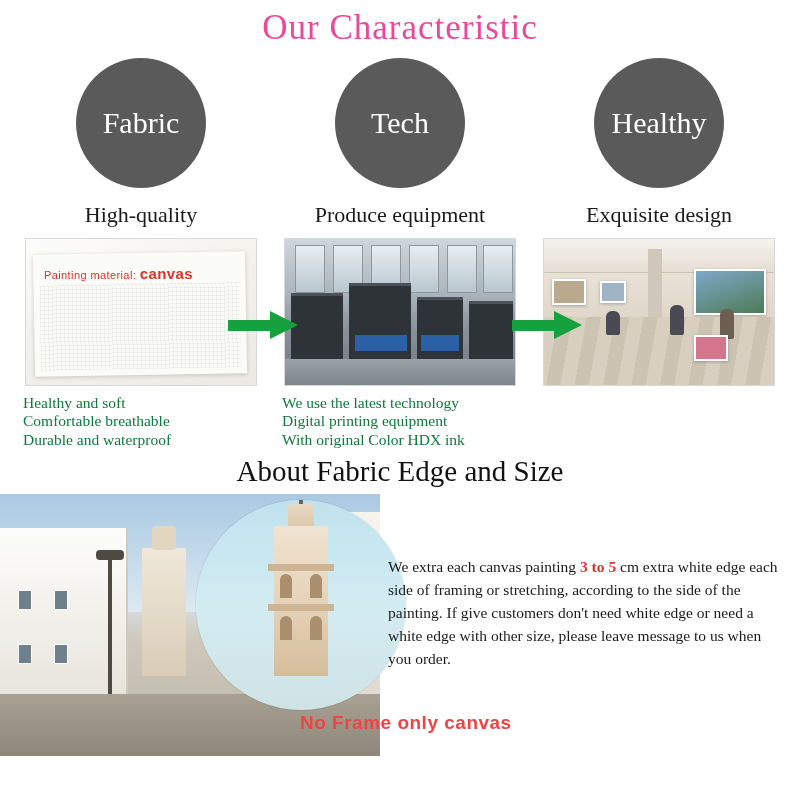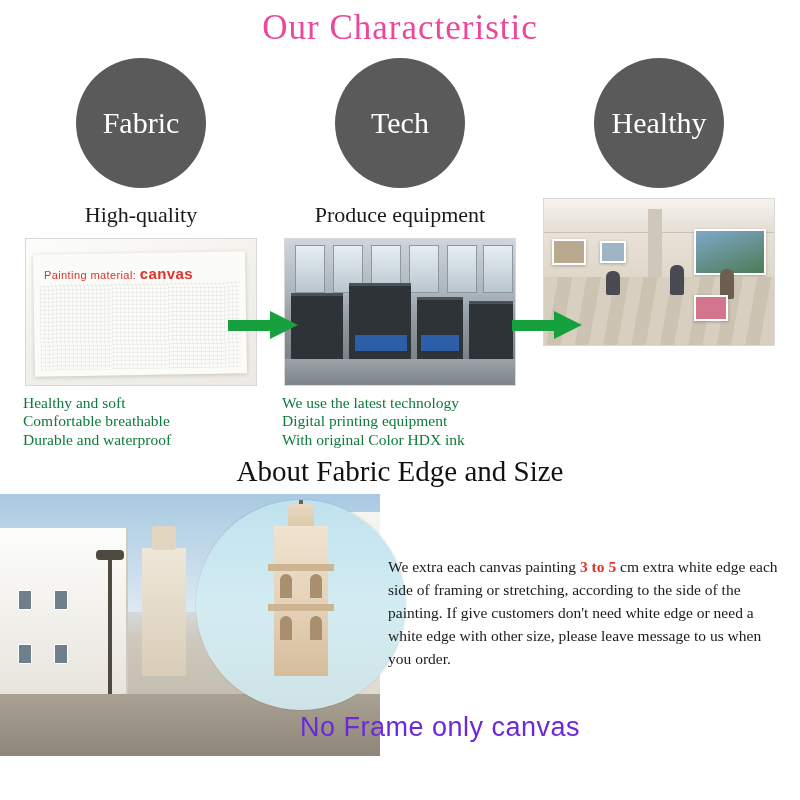--- a/index.html
+++ b/index.html
@@ -277,24 +277,25 @@
     font-size: 15.5px;
     line-height: 1.48;
     color: #1a1a1a;
     font-family: "Liberation Serif", serif;
   }
   .right-text .hl { color: #e0322c; font-weight: bold; }
 
   .no-frame {
     position: absolute;
     left: 300px; top: 218px;
-    font-size: 27px;
-    color: #6d28d9;
+    font-size: 19px;
+    color: #ef4444;
     font-family: "Liberation Sans", sans-serif;
     letter-spacing: .5px;
+    font-weight: bold;
   }
 </style>
 </head>
 <body>
 
 <div class="main-title">Our  Characteristic</div>
 
 <div class="cols">
 
   <div class="col">
@@ -334,20 +335,21 @@
       <div class="floor"></div>
     </div>
 
     <div class="col-desc center-col" style="white-space:pre-line;">We use the latest technology
 Digital printing equipment
 With original Color HDX ink</div>
   </div>
 
   <div class="col">
     <div class="circle">Healthy</div>
+    <div class="col-caption">Exquisite design</div>
 
     <div class="photo photo-gallery">
       <div class="ceil"></div>
       <div class="pillar" style="left:104px;"></div>
       <div class="art" style="left:150px; top:30px; width:72px; height:46px; background:linear-gradient(160deg,#7fa8c9,#4d7b57);"></div>
       <div class="art" style="left:8px; top:40px; width:34px; height:26px; background:#b9a98f;"></div>
       <div class="art" style="left:56px; top:42px; width:26px; height:22px; background:#9fb4c4;"></div>
       <div class="floorg"></div>
       <div class="person" style="left:126px; top:66px;"></div>
       <div class="person" style="left:176px; top:70px; background:#6c5f52;"></div>

